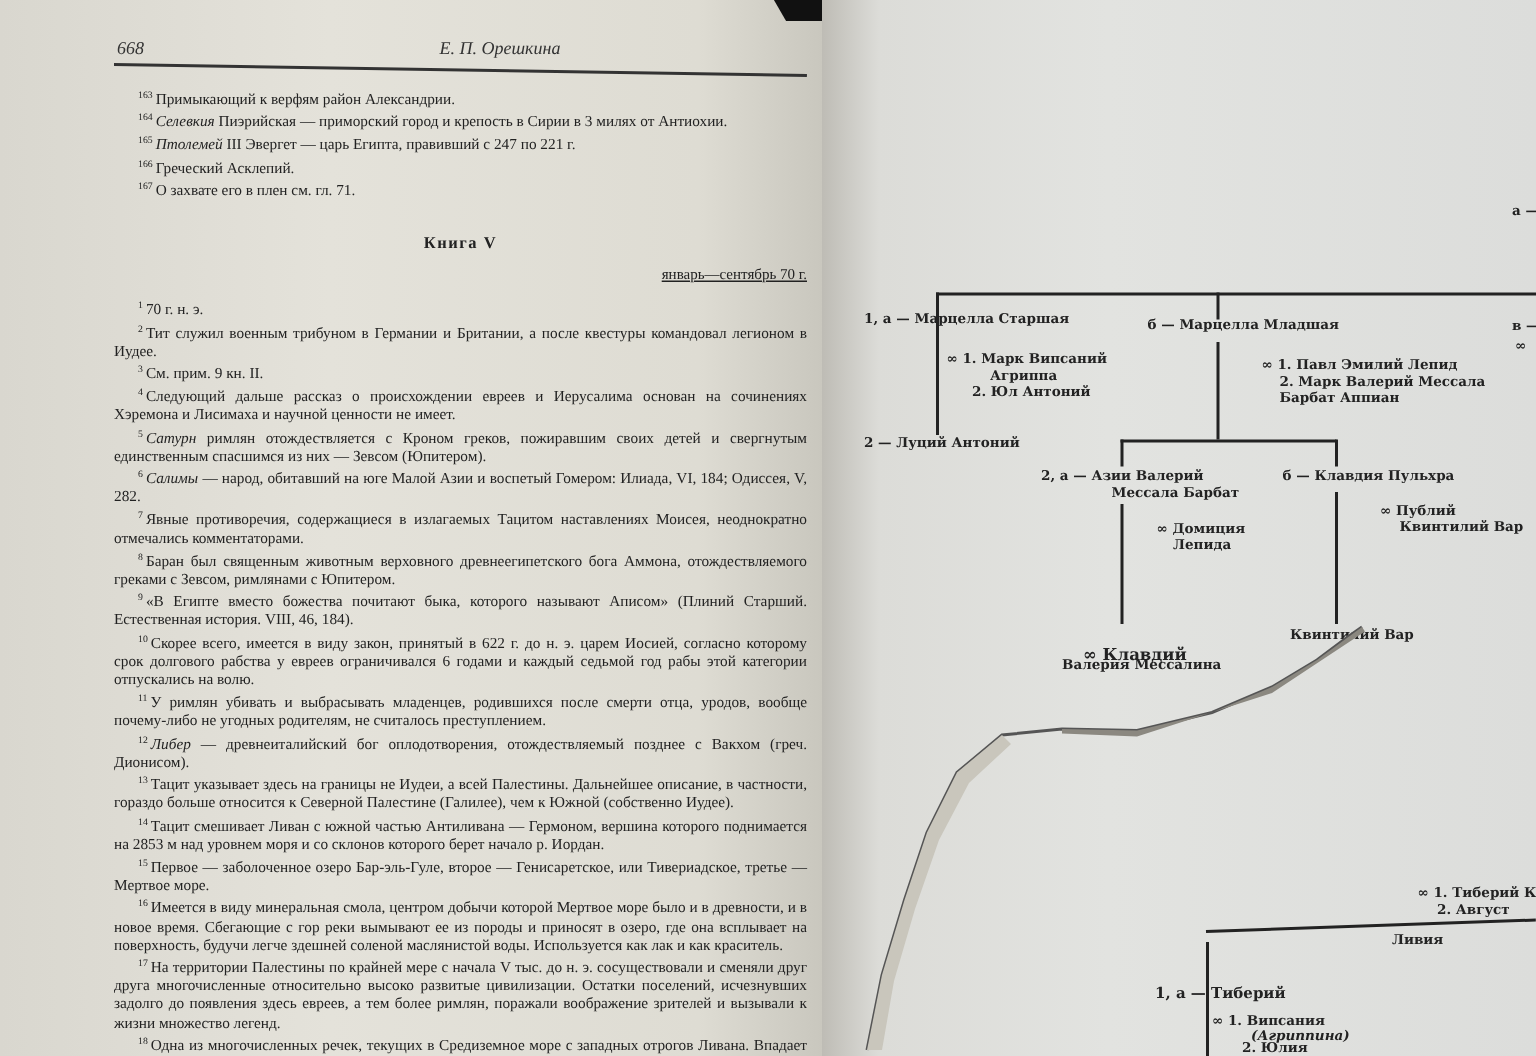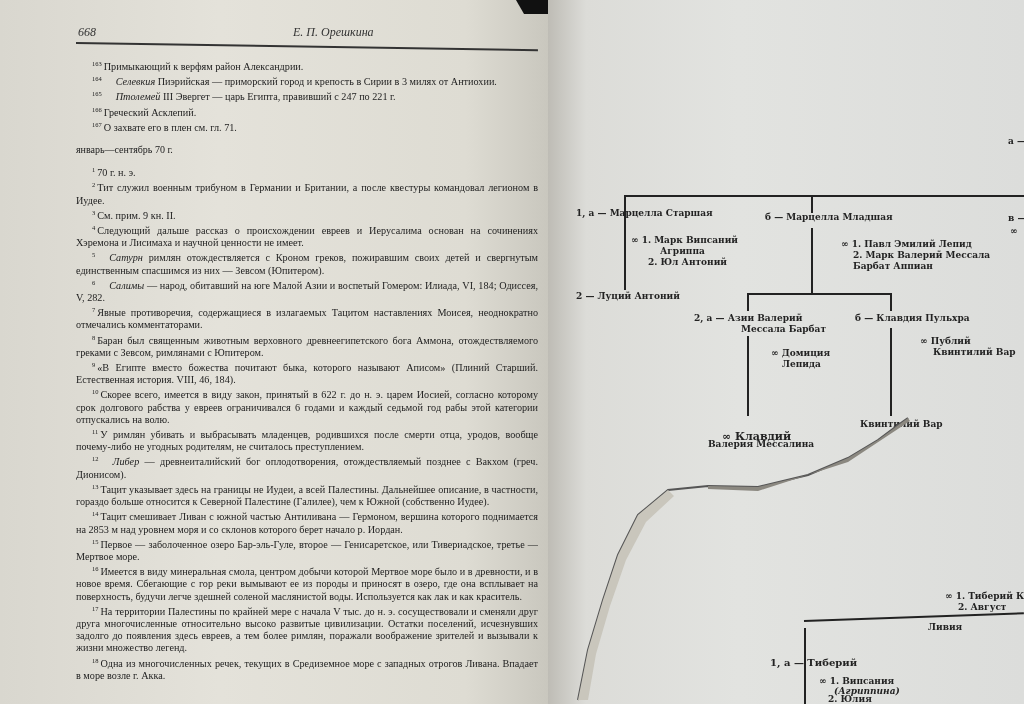--- a/index.html
+++ b/index.html
@@ -8,23 +8,23 @@
   .page-left { position:absolute; left:0; top:0; width:548px; height:704px; background:linear-gradient(90deg,#d9d7cf 0%,#e4e2da 40%,#dedcd3 85%,#c9c7be 100%); }
   .page-right { position:absolute; left:548px; top:0; width:476px; height:704px; background:linear-gradient(90deg,#bebcb5 0%,#dcdcd8 8%,#e2e3e0 40%,#dcdddb 100%); }
   .spine { position:absolute; left:520px; top:0; width:34px; height:14px; background:#111; transform:skewX(30deg); }
   .running-head { position:absolute; top:25px; left:78px; width:460px; font-size:12px; color:#333; font-style:italic; }
   .running-head .num { position:absolute; left:0; }
   .running-head .author { position:absolute; left:215px; }
   .head-rule { position:absolute; top:42px; left:76px; width:462px; height:2px; background:#333; transform:rotate(0.9deg); transform-origin:left; }
   .notes { position:absolute; left:76px; top:58px; width:462px; font-size:10.2px; line-height:12.2px; color:#222; text-align:justify; }
   .note { margin:0; text-indent:16px; }
   .note sup { font-size:6.5px; vertical-align:4px; margin-right:2px; }
-  .note .it { font-style:italic;margin-left:12px; }
+  .note .it { font-style:italic; }
   .book-title { text-align:center; font-weight:bold; font-size:11px; letter-spacing:1px; margin-top:22px; }
-  .book-sub { text-align:left; font-size:10px; margin:10px 0 8px; }
+  .book-sub { text-align:right; font-size:10px; margin:10px 0 8px;text-decoration:underline; }
   .tree { position:absolute; left:548px; top:0; width:476px; height:704px; font-family:"DejaVu Serif", serif; font-weight:bold; font-size:9px; color:#222; }
   .t { position:absolute; white-space:nowrap; line-height:11px; }
   .line { position:absolute; background:#222; }
   .tear { position:absolute; left:548px; top:0; width:476px; height:704px; pointer-events:none; }
 </style>
 </head>
 <body>
 
 <div class="spread">
   <div class="page-left">
@@ -35,20 +35,21 @@
     <div class="head-rule"></div>
 
     <div class="notes">
       <div id="notes-before">
           <p class="note"><sup>163</sup><span>Примыкающий к верфям район Александрии.</span></p>
           <p class="note"><sup>164</sup><span class="it">Селевкия</span><span> Пиэрийская — приморский город и крепость в Сирии в 3 милях от Антиохии.</span></p>
           <p class="note"><sup>165</sup><span class="it">Птолемей</span><span> III Эвергет — царь Египта, правивший с 247 по 221 г.</span></p>
           <p class="note"><sup>166</sup><span>Греческий Асклепий.</span></p>
           <p class="note"><sup>167</sup><span>О захвате его в плен см. гл. 71.</span></p>
         </div>
+      <div class="book-title">Книга V</div>
       <div class="book-sub">январь—сентябрь 70 г.</div>
       <div id="notes-main">
           <p class="note"><sup>1</sup><span>70 г. н. э.</span></p>
           <p class="note"><sup>2</sup><span>Тит служил военным трибуном в Германии и Британии, а после квестуры командовал легионом в Иудее.</span></p>
           <p class="note"><sup>3</sup><span>См. прим. 9 кн. II.</span></p>
           <p class="note"><sup>4</sup><span>Следующий дальше рассказ о происхождении евреев и Иерусалима основан на сочинениях Хэремона и Лисимаха и научной ценности не имеет.</span></p>
           <p class="note"><sup>5</sup><span class="it">Сатурн</span><span> римлян отождествляется с Кроном греков, пожиравшим своих детей и свергнутым единственным спасшимся из них — Зевсом (Юпитером).</span></p>
           <p class="note"><sup>6</sup><span class="it">Салимы</span><span> — народ, обитавший на юге Малой Азии и воспетый Гомером: Илиада, VI, 184; Одиссея, V, 282.</span></p>
           <p class="note"><sup>7</sup><span>Явные противоречия, содержащиеся в излагаемых Тацитом наставлениях Моисея, неоднократно отмечались комментаторами.</span></p>
           <p class="note"><sup>8</sup><span>Баран был священным животным верховного древнеегипетского бога Аммона, отождествляемого греками с Зевсом, римлянами с Юпитером.</span></p>
@@ -112,21 +113,21 @@
 
     <div class="t" style="left:160px;top:419px;margin-top:20px;">Валерия Мессалина</div>
     <div class="t" style="left:174px;top:431px;font-size:11px;">∞ Клавдий</div>
     <div class="t" style="left:312px;top:419px;">Квинтилий Вар</div>
 
     <div class="t" style="left:380px;top:578px;margin-top:44px;">Ливия</div>
     <div class="t" style="left:397px;top:591px;">∞ 1. Тиберий Клавдий</div>
     <div class="t" style="left:410px;top:602px;">2. Август</div>
 
     <div class="t" style="left:222px;top:657px;font-size:10px;">1, а — Тиберий</div>
-    <div class="t" style="left:271px;top:676px;">∞ 1. Випсания</div>
+    <div class="t" style="left:260px;top:676px;">∞ 1. Випсания</div>
     <div class="t" style="left:286px;top:686px;font-style:italic;">(Агриппина)</div>
     <div class="t" style="left:280px;top:694px;">2. Юлия</div>
   </div>
 
   <svg class="tear" viewBox="0 0 476 704">
     <path d="M30,700 L40,650 L55,600 L70,555 L90,515 L120,490 L160,486 L210,487 L260,475 L300,458 L330,440 L350,425 L360,418" fill="none" stroke="#555" stroke-width="2"></path>
     <path d="M30,700 L40,650 L55,600 L70,555 L90,515 L120,490 L126,496 L98,522 L78,560 L62,606 L48,654 L40,700 Z" fill="#c9c6bc"></path>
     <path d="M160,486 L210,487 L260,475 L300,458 L330,440 L360,418 L362,421 L300,462 L210,491 L160,489 Z" fill="#8b8880"></path>
   </svg>
 </div>

